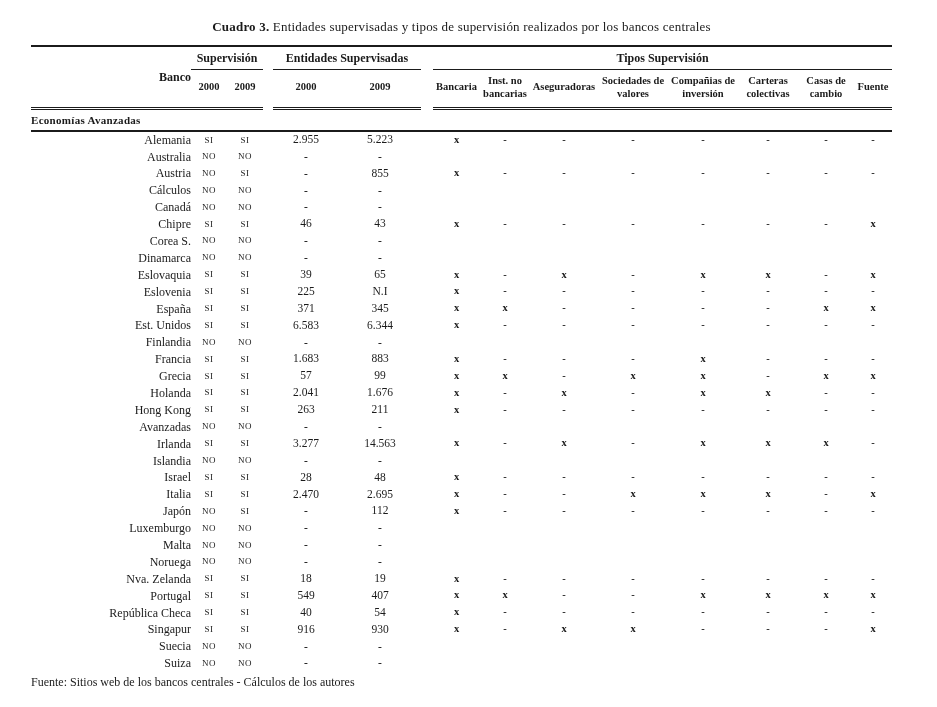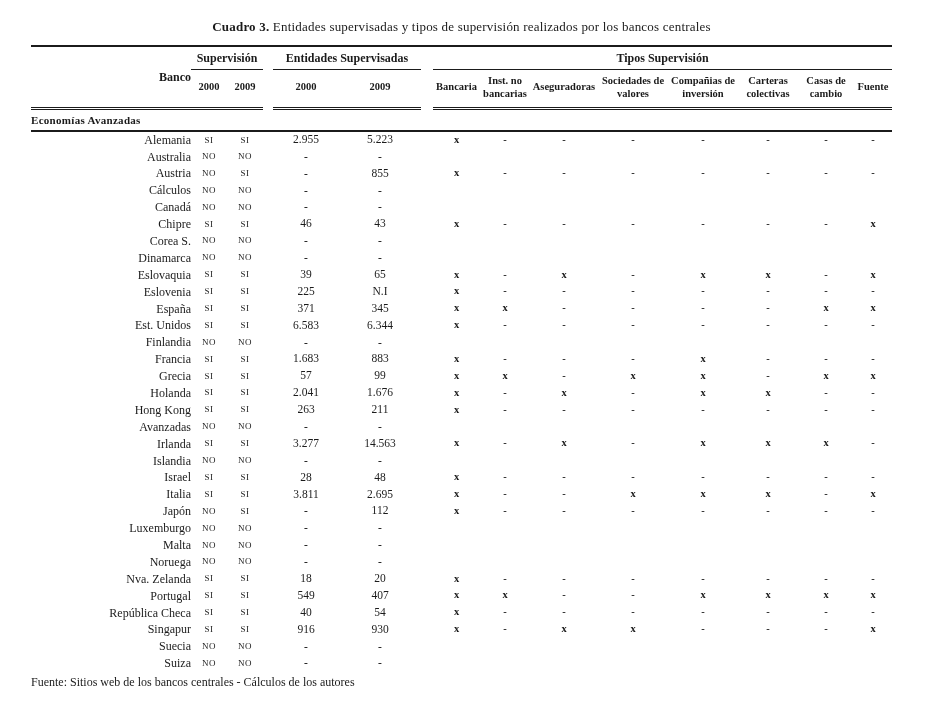--- a/index.html
+++ b/index.html
@@ -449,21 +449,21 @@
           <td class="mark">-</td>
           <td class="mark">-</td>
           <td class="mark">-</td>
           <td class="mark">-</td>
         </tr>
         <tr class="data-row">
           <td class="banco">Italia</td>
           <td class="sup">SI</td>
           <td class="sup">SI</td>
           <td class="gapc"></td>
-          <td class="num">3.811</td>
+          <td class="num">2.470</td>
           <td class="num">2.695</td>
           <td class="gapc"></td>
           <td class="mark">x</td>
           <td class="mark">-</td>
           <td class="mark">-</td>
           <td class="mark">x</td>
           <td class="mark">x</td>
           <td class="mark">x</td>
           <td class="mark">-</td>
           <td class="mark">x</td>
@@ -535,21 +535,21 @@
           <td class="mark"></td>
           <td class="mark"></td>
           <td class="mark"></td>
         </tr>
         <tr class="data-row">
           <td class="banco">Nva. Zelanda</td>
           <td class="sup">SI</td>
           <td class="sup">SI</td>
           <td class="gapc"></td>
           <td class="num">18</td>
-          <td class="num">20</td>
+          <td class="num">19</td>
           <td class="gapc"></td>
           <td class="mark">x</td>
           <td class="mark">-</td>
           <td class="mark">-</td>
           <td class="mark">-</td>
           <td class="mark">-</td>
           <td class="mark">-</td>
           <td class="mark">-</td>
           <td class="mark">-</td>
         </tr>

